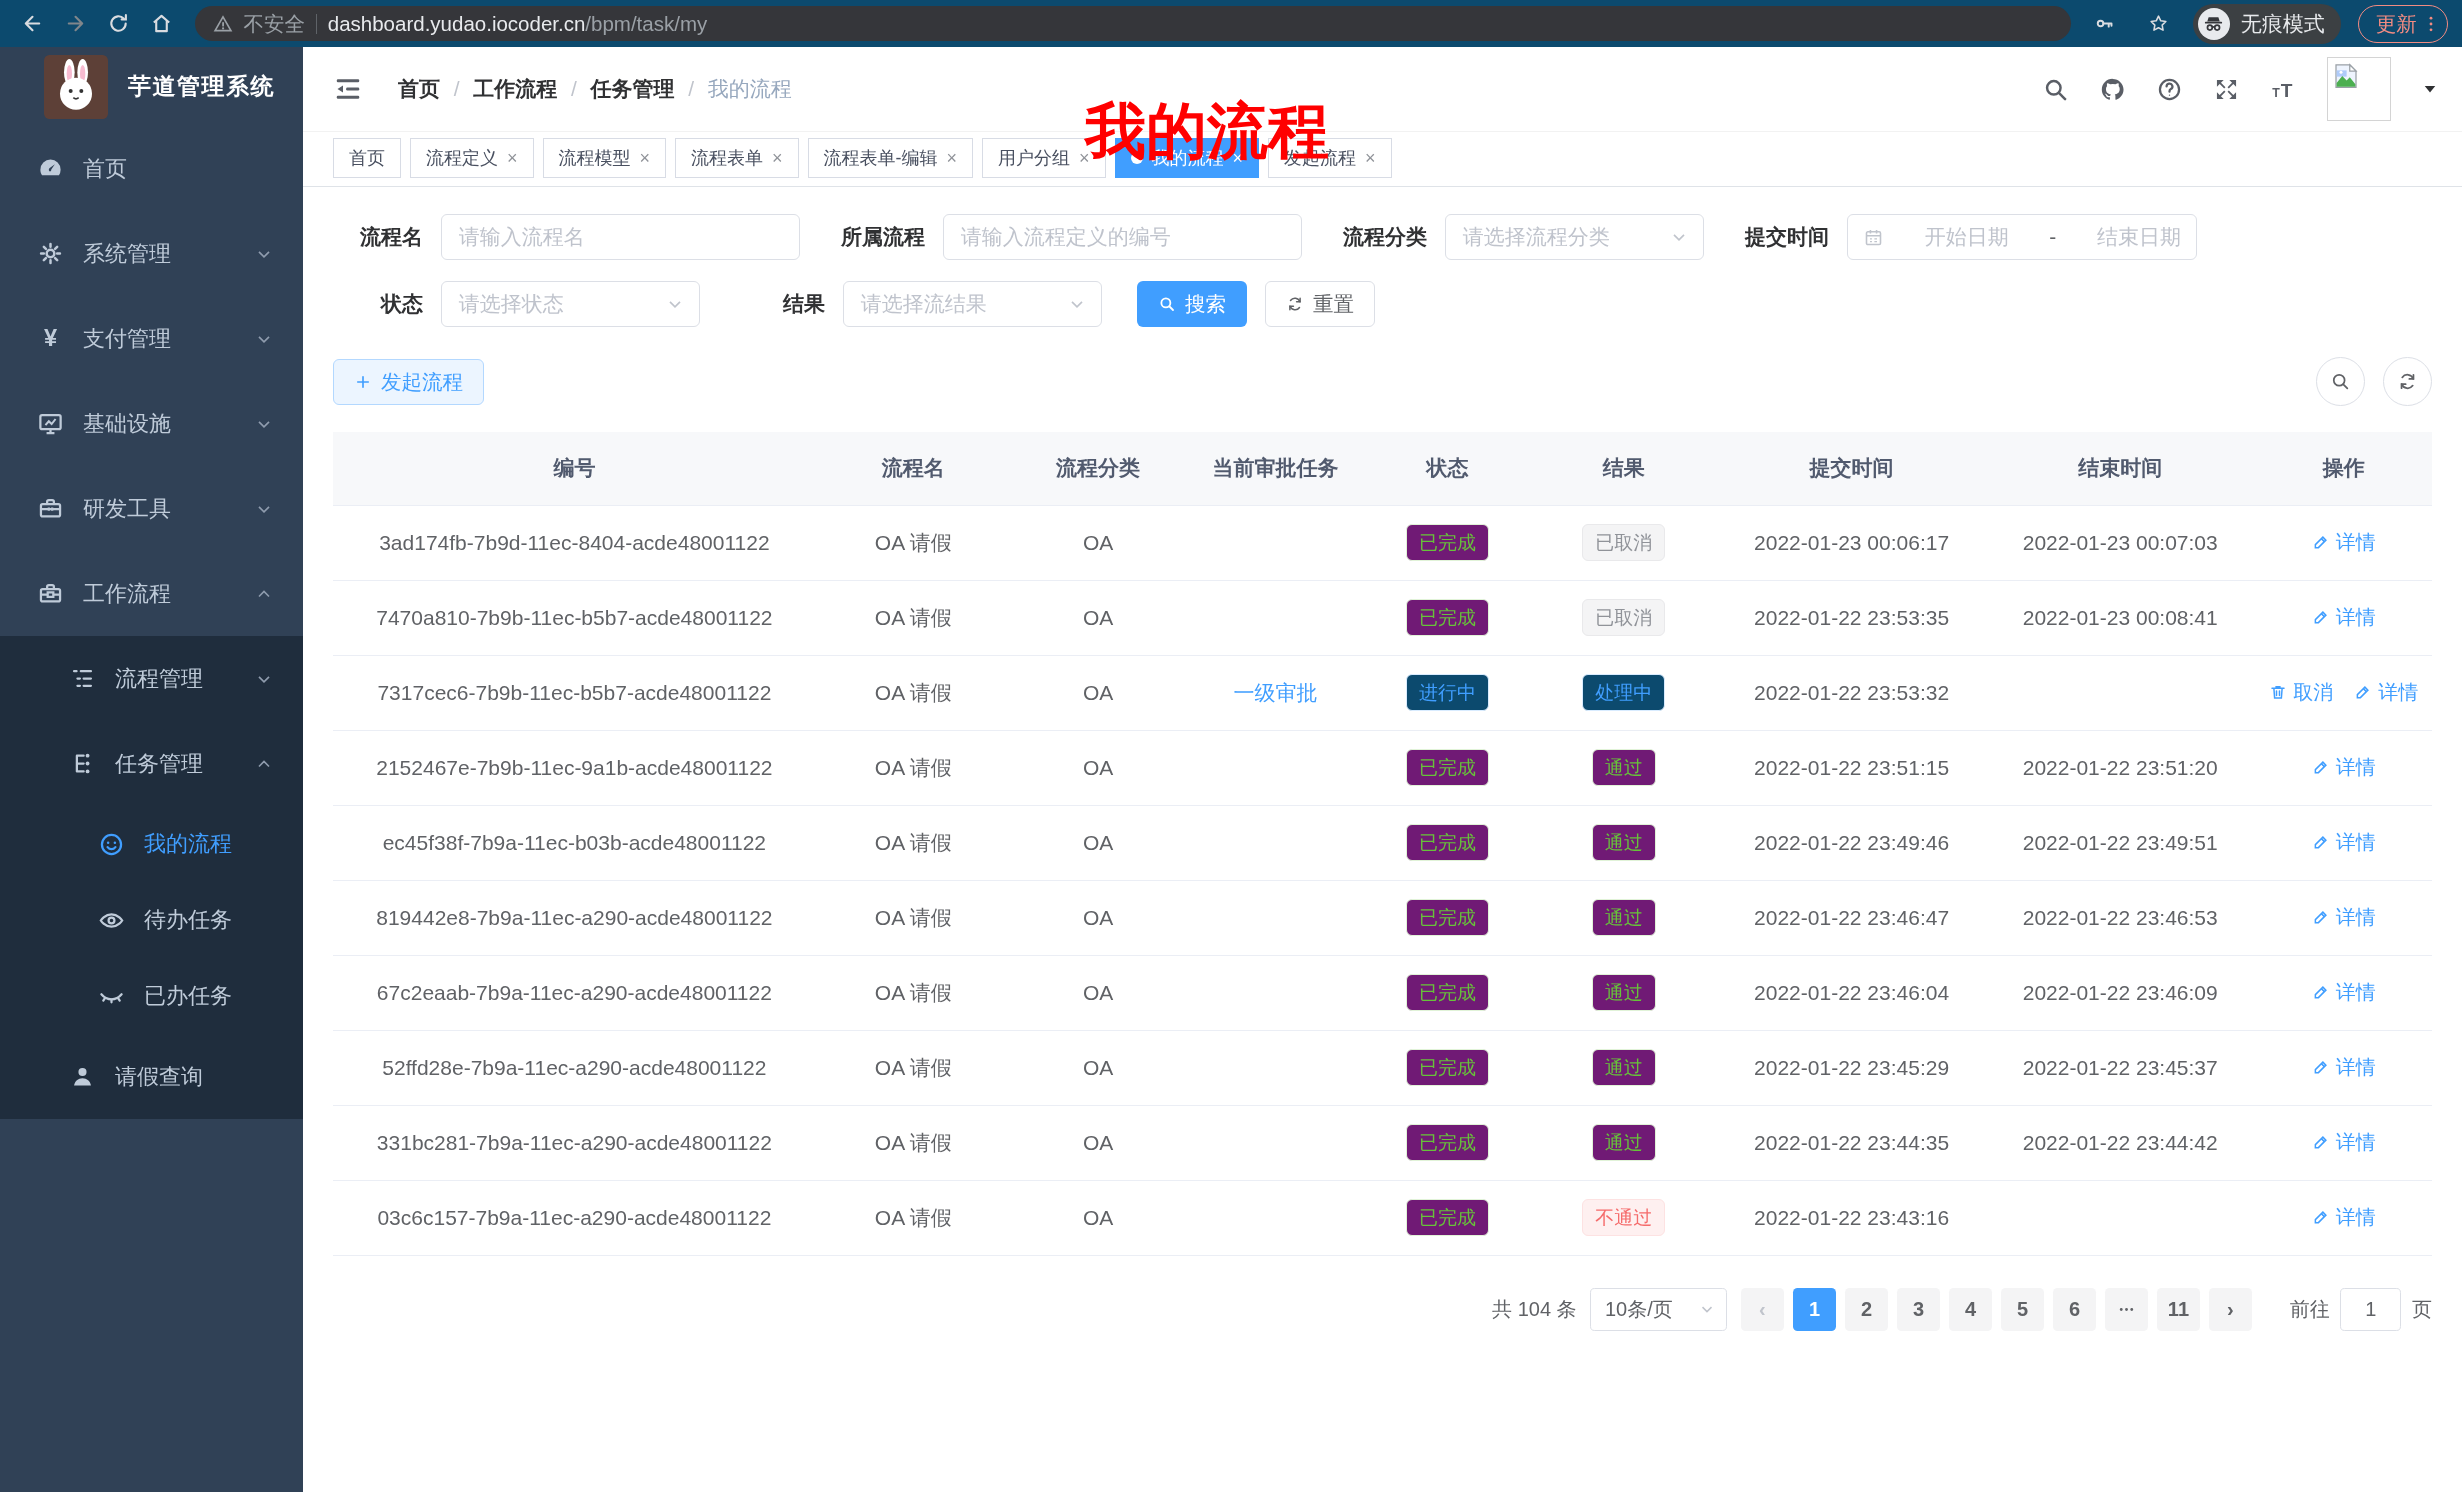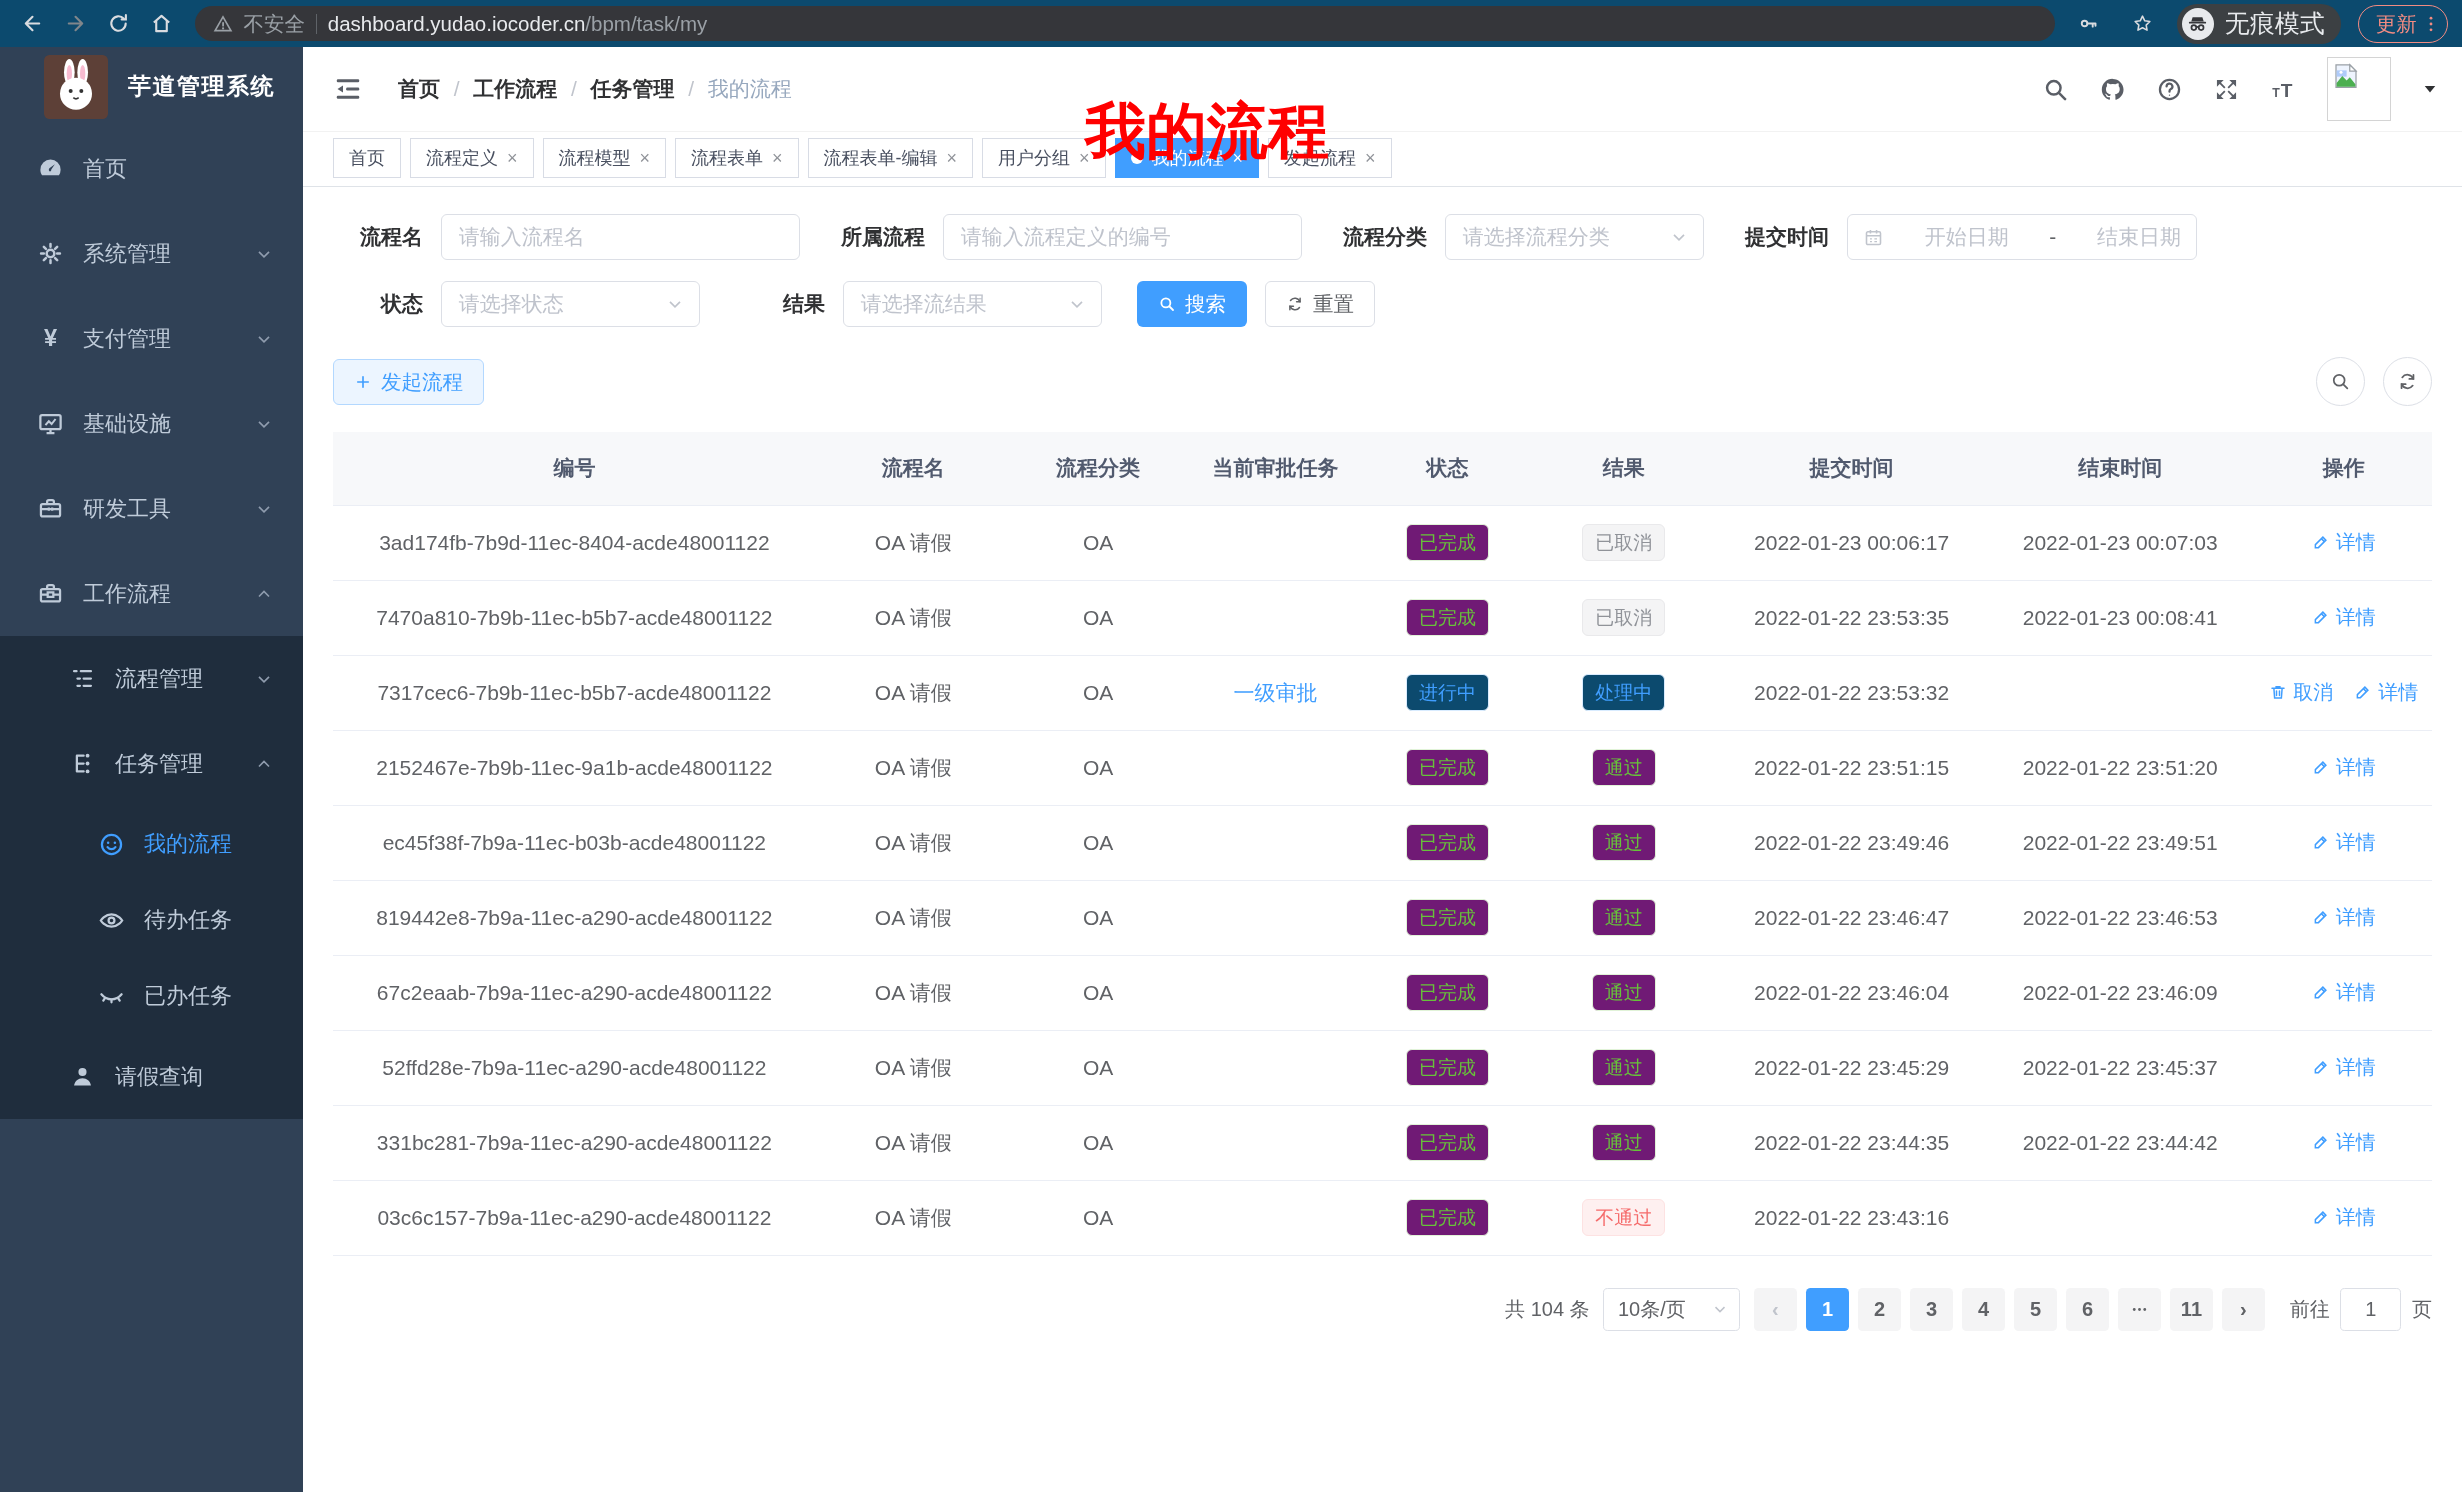--- a/index.html
+++ b/index.html
@@ -12,21 +12,21 @@
   .cbtn{width:37px;height:37px;display:flex;align-items:center;justify-content:center;color:#dadce0;flex:0 0 auto}
   .cbtn svg{width:23px;height:23px}
   .cbtn.dim{color:#80868b}
   .addr{flex:1;height:35px;background:#35363a;border-radius:17.5px;display:flex;align-items:center;padding:0 18px;margin:0 9px;gap:10.7px;font-size:20.5px;color:#9aa0a6;min-width:0}
   .addr .wicon svg{width:20px;height:20px}
   .addr .vsep{width:1.5px;height:20px;background:#5f6368}
   .addr .host{color:#e8eaed;white-space:nowrap}
   .addr .path{color:#9aa0a6;white-space:nowrap}
   .chrome .rt{display:flex;align-items:center;gap:16.7px;flex:0 0 auto;color:#c8cbd0}
   .chrome .rt .cbtn svg{width:21px;height:21px}
-  .incog{height:40px;background:#3c4043;border-radius:20px;display:flex;align-items:center;gap:10.7px;padding:0 16.7px 0 4.6px;color:#e8eaed;font-size:25px}
+  .incog{height:40px;background:#3c4043;border-radius:20px;display:flex;align-items:center;gap:10.7px;padding:0 16.7px 0 4.6px;color:#e8eaed;font-size:21px}
   .incog .disc{width:32px;height:32px;border-radius:50%;background:#e8eaed;display:flex;align-items:center;justify-content:center;color:#35363a}
   .incog .disc svg{width:23px;height:23px}
   .update{height:38px;border:1.5px solid #f28b82;border-radius:20px;color:#f28b82;display:flex;align-items:center;gap:4.6px;padding:0 6px 0 16.7px;font-size:20.5px}
   .update svg{width:20px;height:20px}
 
   
   .app{position:absolute;top:47px;left:0;right:0;bottom:0;display:flex}
   .sidebar{width:303px;background:#304156;flex:0 0 auto;color:#bfcbd9;overflow:hidden}
   .logo{height:79px;display:flex;align-items:center;padding-left:44px;gap:20px}
   .logo .avatar{width:64px;height:64px;border-radius:4.6px;overflow:hidden;flex:0 0 auto}
@@ -109,21 +109,21 @@
   .task-link{color:#409eff;cursor:pointer}
 
   .pagination{display:flex;align-items:center;justify-content:flex-end;margin-top:32px;gap:13.7px;font-size:20px;color:#606266}
   .psize{width:137px;height:43px;border:0.8px solid #dcdfe6;border-radius:4.6px;display:flex;align-items:center;justify-content:space-between;padding:0 10.7px 0 13.7px;cursor:pointer}
   .psize .chev{color:#c0c4cc}
   .psize .chev svg{width:18px;height:18px}
   .pages{display:flex;gap:9px;align-items:center}
   .pbtn{min-width:43px;height:43px;border-radius:4.6px;background:#f4f4f5;display:flex;align-items:center;justify-content:center;font-weight:600;color:#606266;cursor:pointer;font-size:20px;padding:0 6px}
   .pbtn.disabled{color:#c0c4cc;cursor:default}
   .pbtn.active{background:#409eff;color:#fff}
-  .goto{display:flex;align-items:center;gap:10.7px;margin-left:11px}
+  .goto{display:flex;align-items:center;gap:10.7px;margin-left:24px}
   .goto input{width:61px;height:43px;border:0.8px solid #dcdfe6;border-radius:4.6px;text-align:center;font-size:20px;color:#606266;outline:none}
 </style>
 </head>
 <body>
 
 <div class="chrome">
   <span class="cbtn">
       <svg viewBox="0 0 24 24" fill="none" stroke="currentColor" stroke-width="2.2" stroke-linecap="round" stroke-linejoin="round">
         <path d="M19 12H5M12 5l-7 7 7 7"></path>
       </svg>

